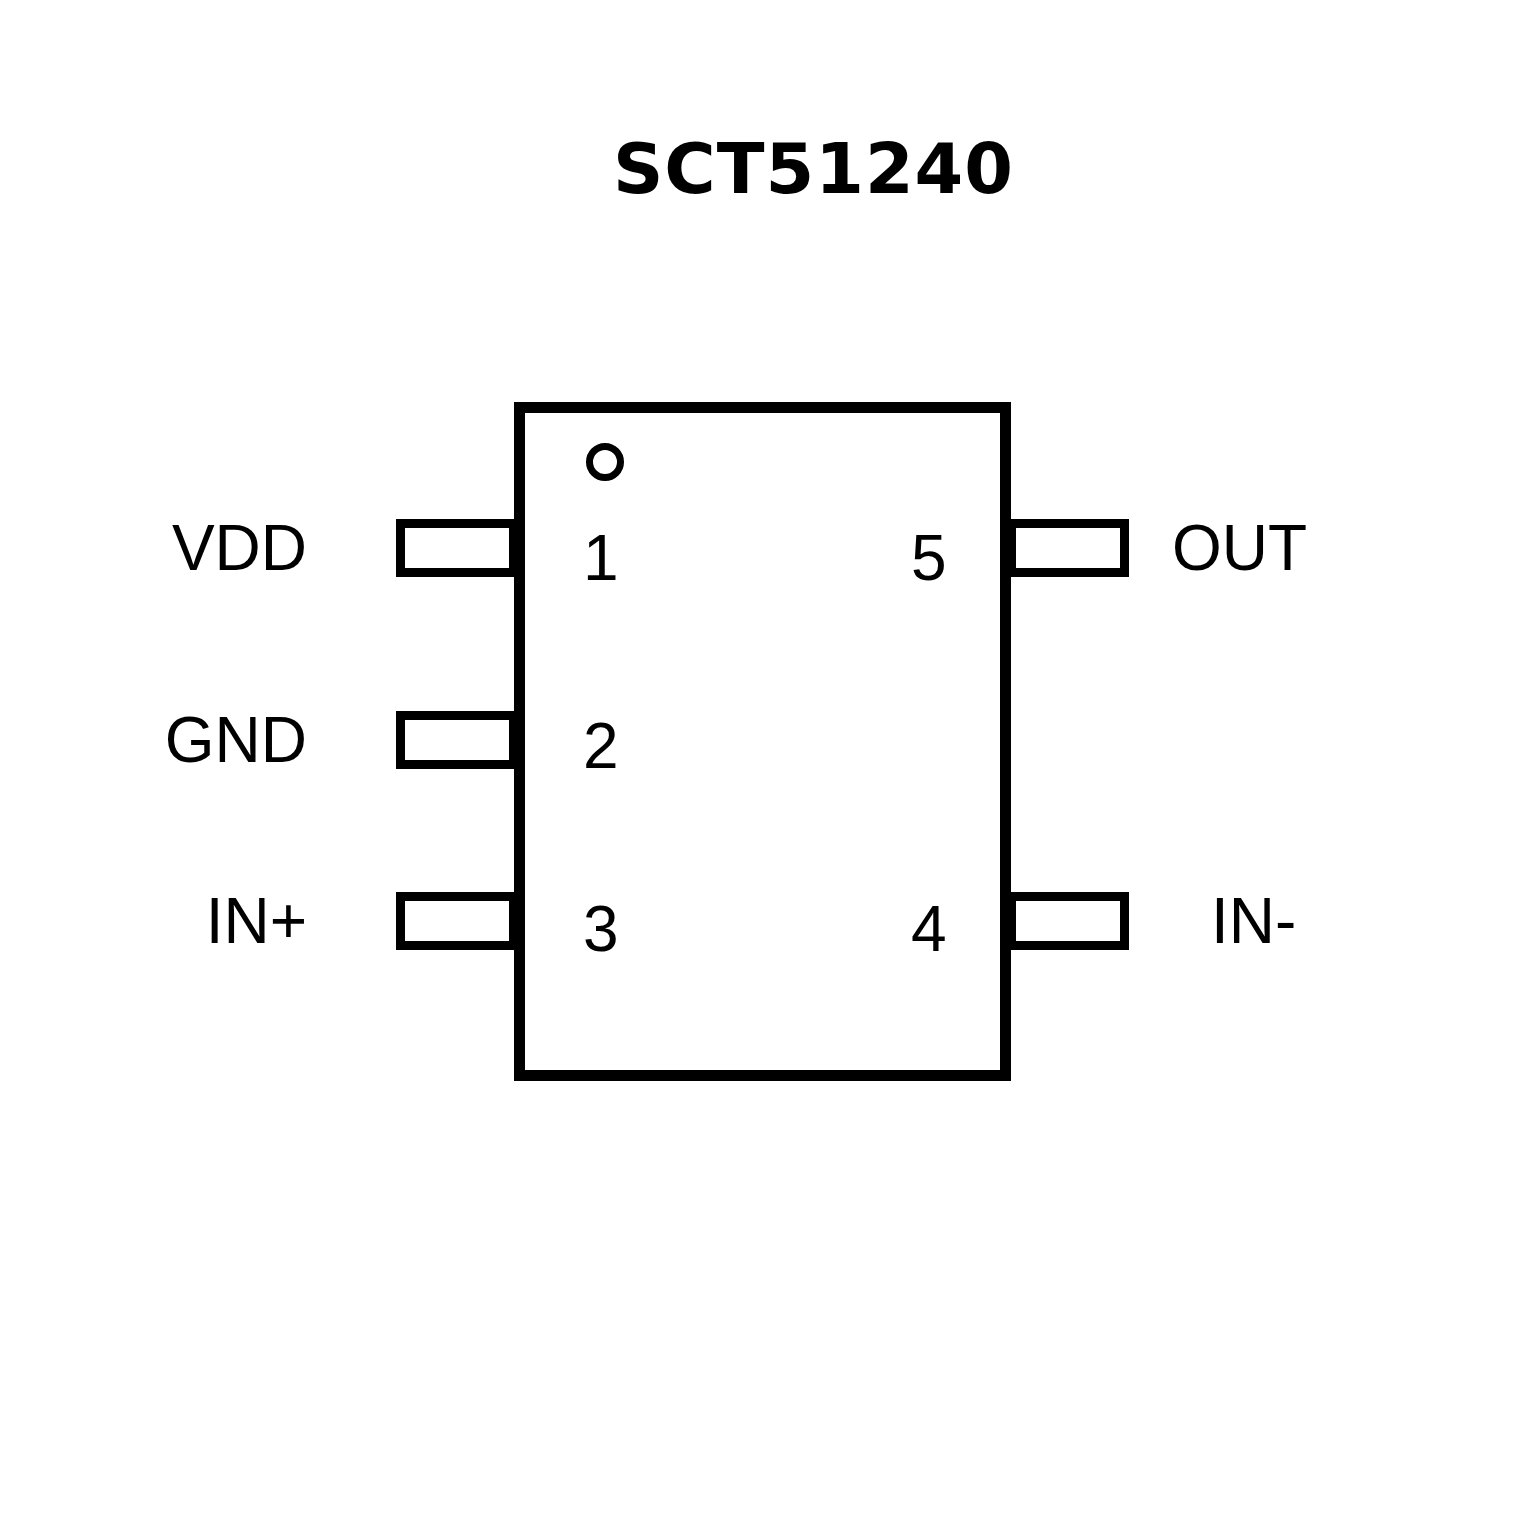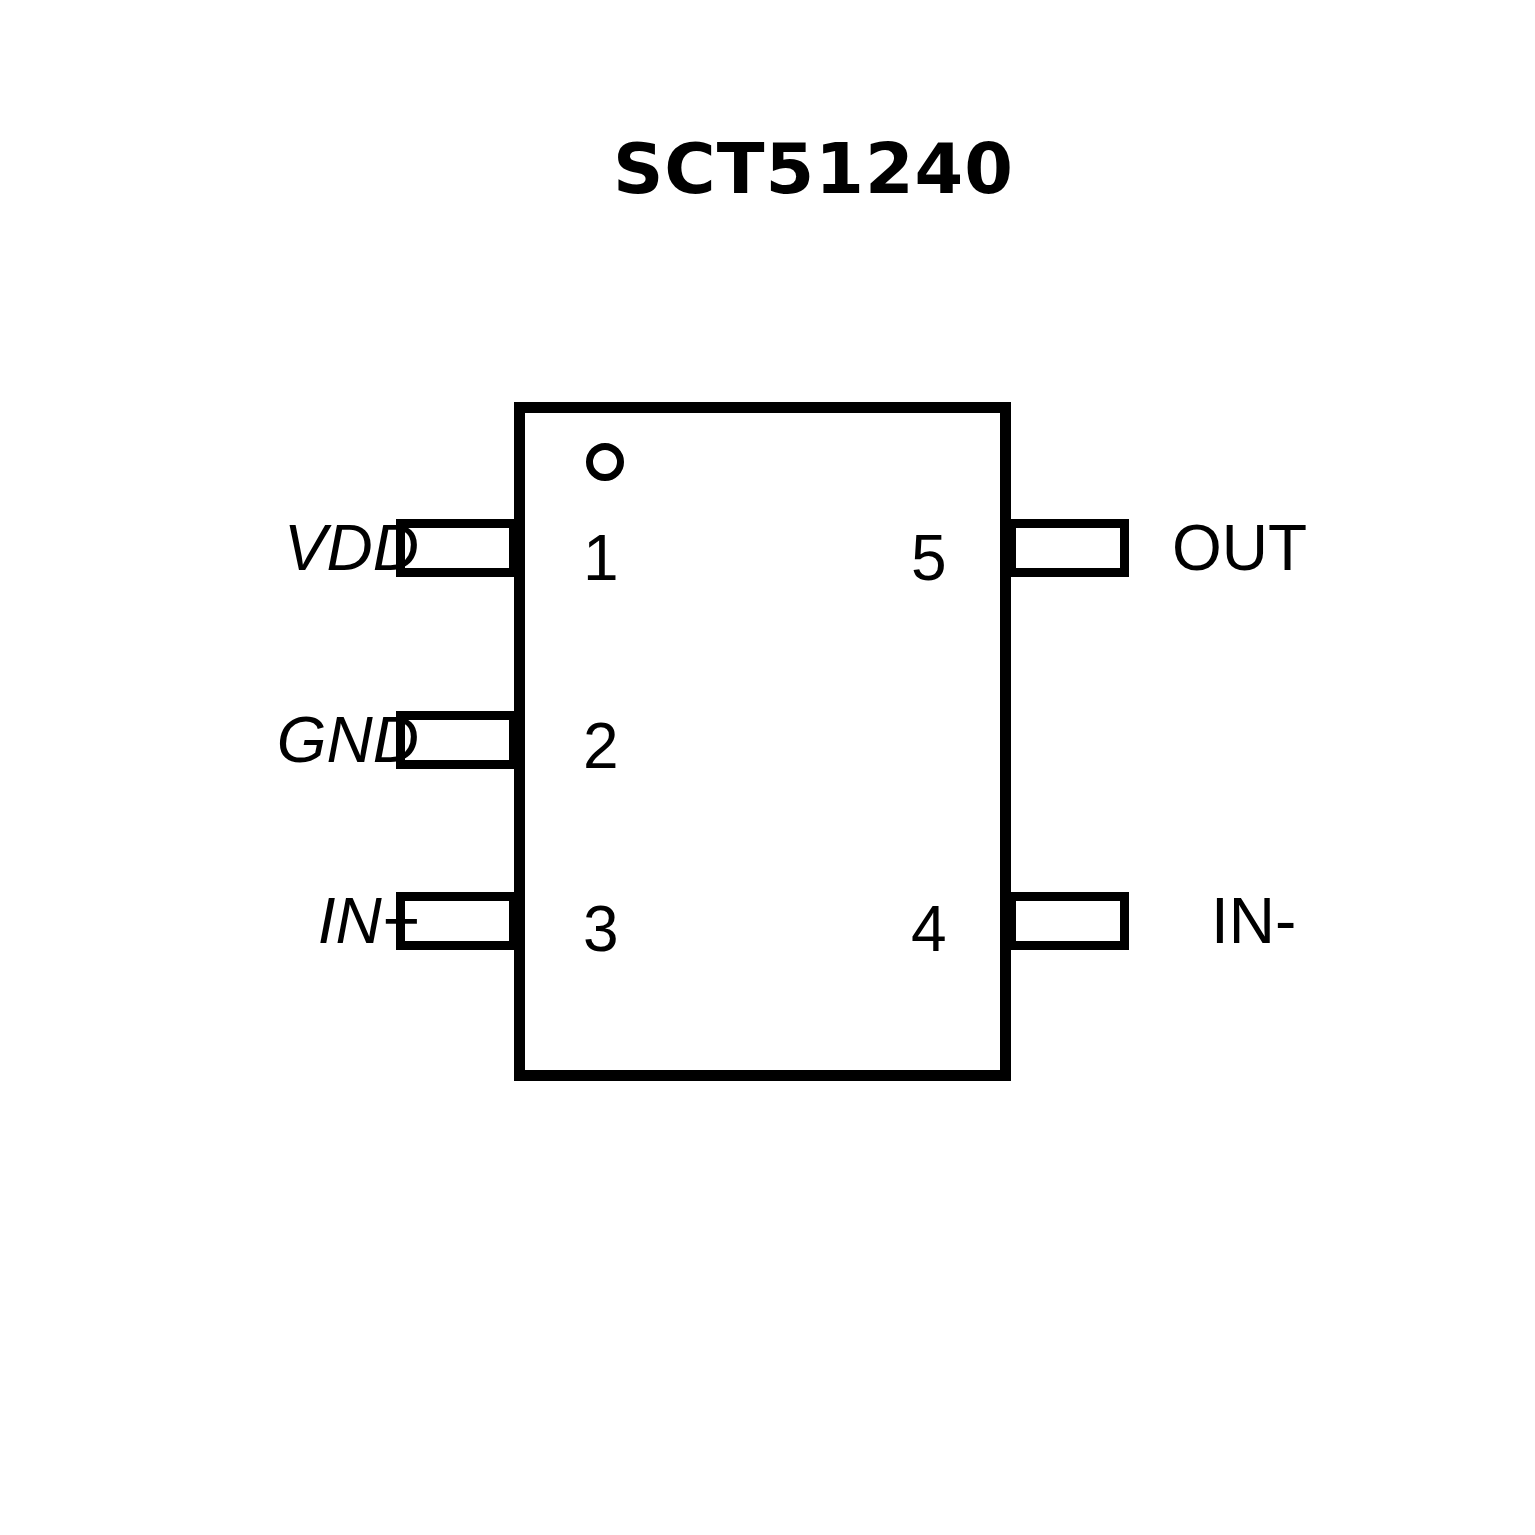--- a/index.html
+++ b/index.html
@@ -63,23 +63,22 @@
   .pad-row-2  { top: 711px; }
   .pad-row-3  { top: 892px; }
   .pin-label {
     position: absolute;
     font-size: 64px;
     font-weight: 400;
     line-height: 58px;
     white-space: nowrap;
   }
   .label-left {
-    right: 1116px; 
+    right: 1228px; 
     text-align: right;
-    font-style: italic;
   }
   .label-right {
     left: 1172px;
     text-align: center;
   }
   .label-row-1 { top: 519px; }
   .label-row-2 { top: 711px; }
   .label-row-3 { top: 892px; margin-left: 39px; }
   .pin-number {
     position: absolute;

